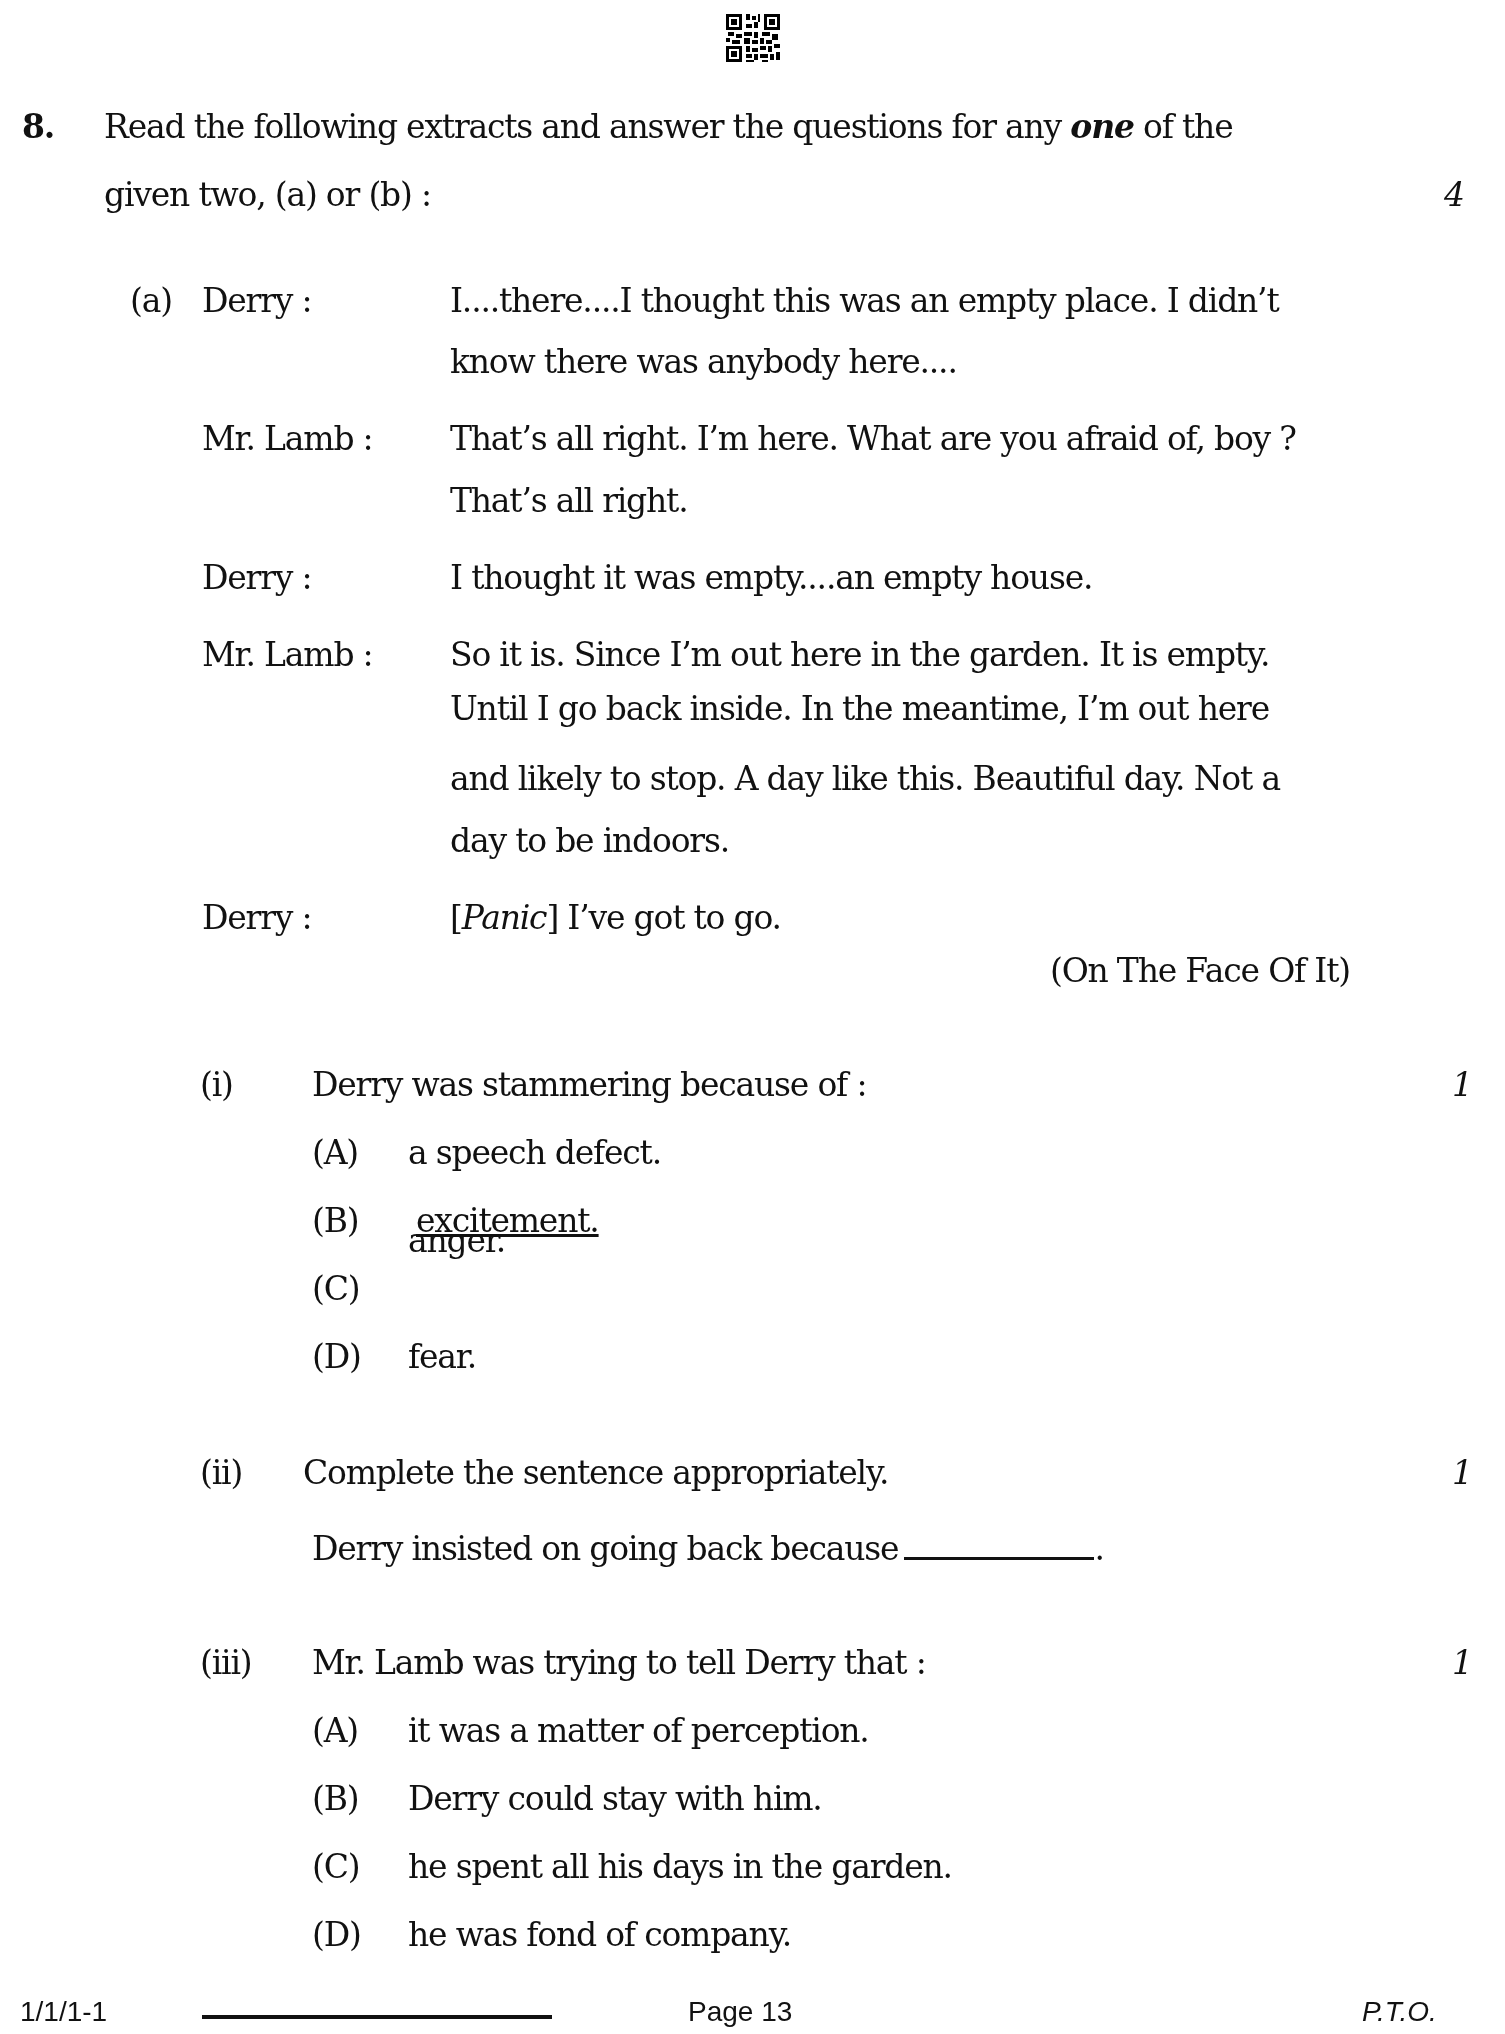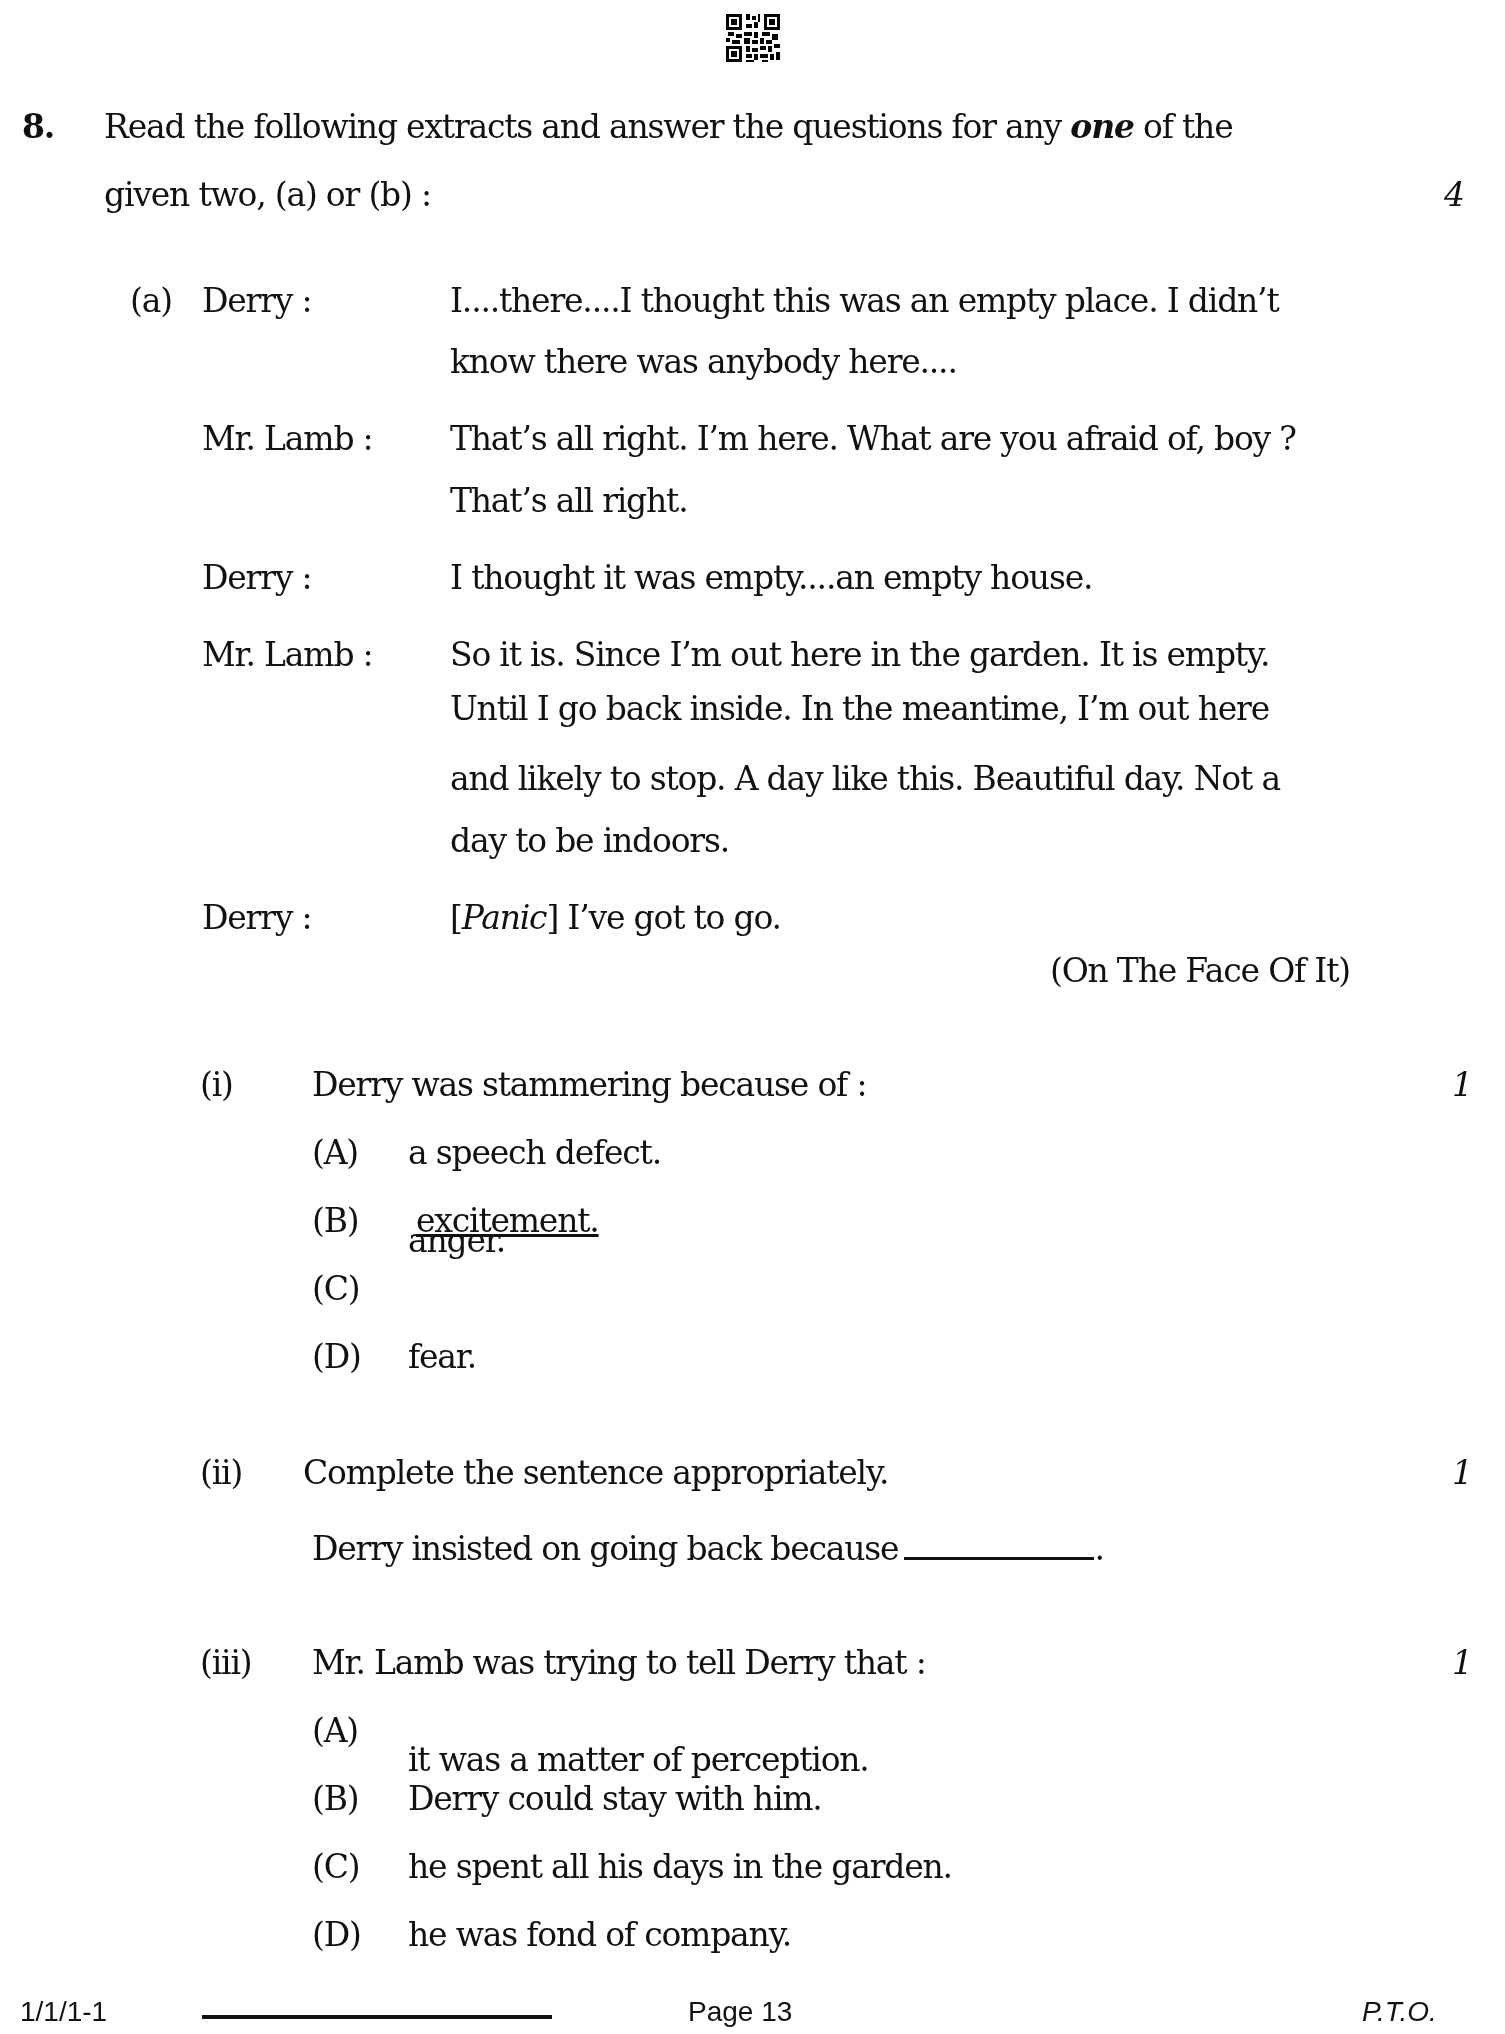--- a/index.html
+++ b/index.html
@@ -153,21 +153,21 @@
 <div class="abs serif" style="left:200px; top:1456px;">(ii)</div>
 <div class="abs serif" style="left:303px; top:1456px;">Complete the sentence appropriately.</div>
 <div class="abs serif italic" style="left:1452px; top:1456px;">1</div>
 <div class="abs serif" style="left:312px; top:1532px;"><span>Derry insisted on going back because</span><span class="blank"></span><span>.</span></div>
 
 <div class="abs serif" style="left:200px; top:1646px;">(iii)</div>
 <div class="abs serif" style="left:312px; top:1646px;">Mr. Lamb was trying to tell Derry that :</div>
 <div class="abs serif italic" style="left:1452px; top:1646px;">1</div>
 
 <div class="abs serif" style="left:312px; top:1714px;">(A)</div>
-<div class="abs serif" style="left:408px; top:1714px;margin-top:29px;">it was a matter of perception.</div>
+<div class="abs serif" style="left:408px; top:1714px;">it was a matter of perception.</div>
 <div class="abs serif" style="left:312px; top:1782px;">(B)</div>
 <div class="abs serif" style="left:408px; top:1782px;">Derry could stay with him.</div>
 <div class="abs serif" style="left:312px; top:1850px;">(C)</div>
 <div class="abs serif" style="left:408px; top:1850px;">he spent all his days in the garden.</div>
 <div class="abs serif" style="left:312px; top:1918px;">(D)</div>
 <div class="abs serif" style="left:408px; top:1918px;">he was fond of company.</div>
 
 <div class="abs sans" style="left:20px; top:1998px;">1/1/1-1</div>
 <div id="footer-rule" class="abs"></div>
 <div class="abs sans" style="left:688px; top:1998px;">Page 13</div>

